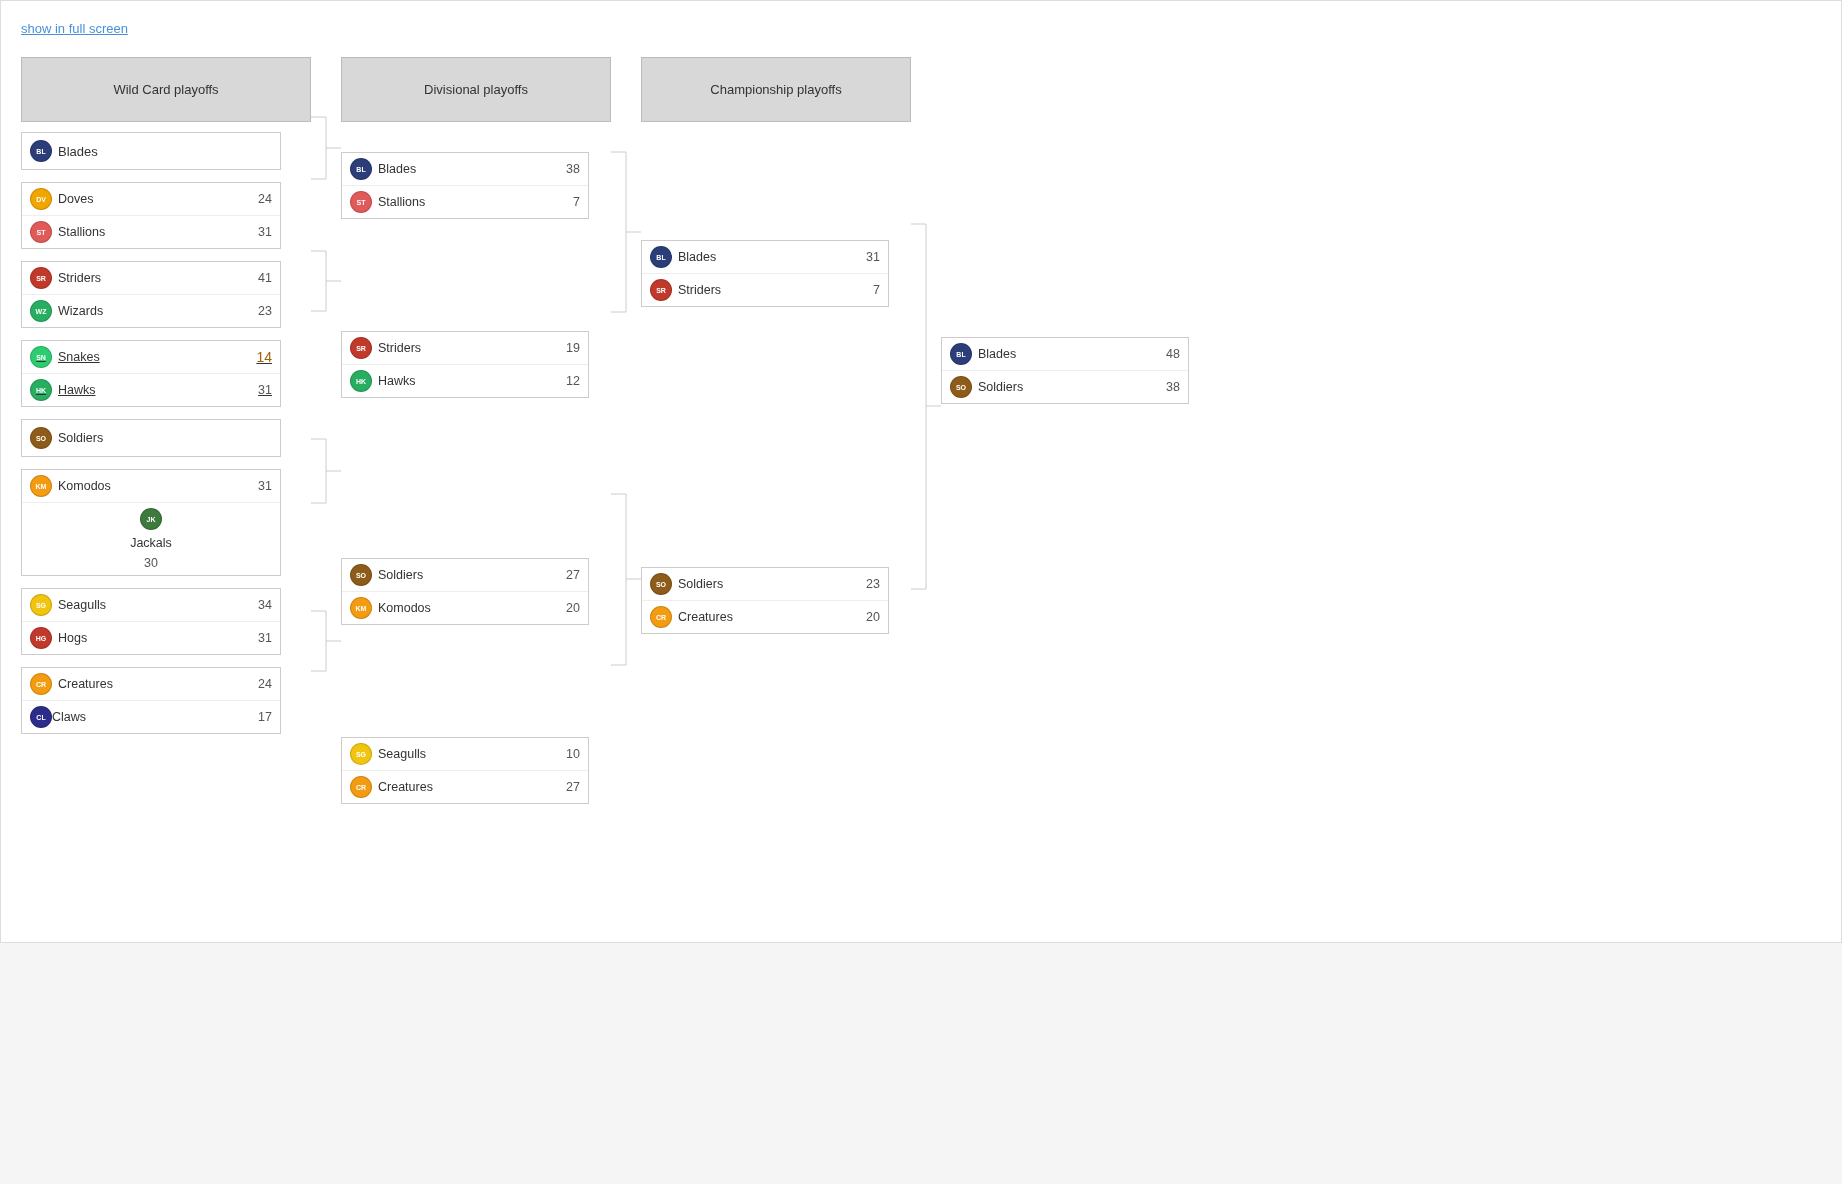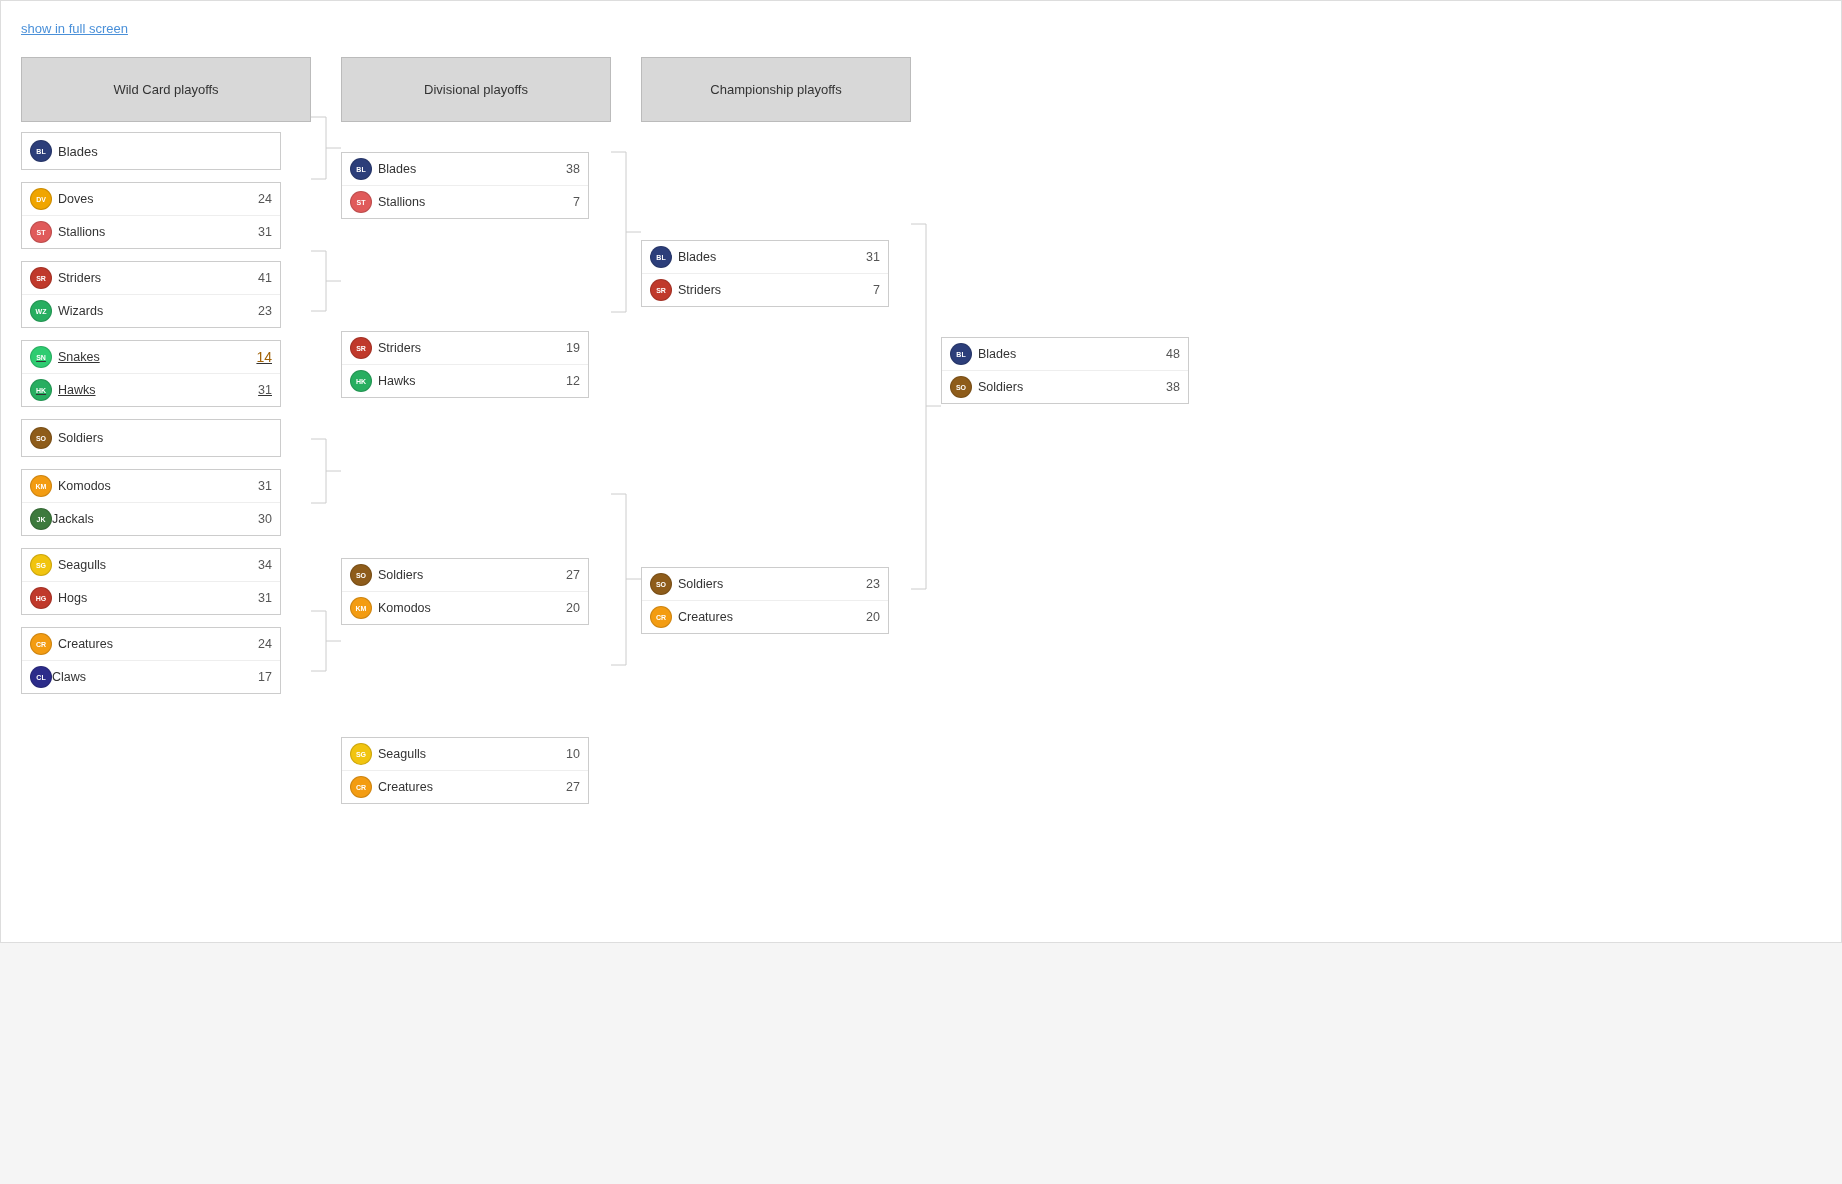--- a/index.html
+++ b/index.html
@@ -128,21 +128,21 @@
           </div>
         </div>
         <div style="height:12px;"></div>
 
         <div style="border:1px solid #ccc;background:#fff;width:260px;">
           <div style="display:flex;align-items:center;padding:5px 8px;gap:6px;border-bottom:1px solid #eee;min-height:32px;">
             <div class="ti" style="background:#f39c12;">KM</div>
             <span style="flex:1;font-size:12.5px;">Komodos</span>
             <span style="font-size:12.5px;color:#555;">31</span>
           </div>
-          <div style="display:flex;align-items:center;padding:5px 8px;min-height:32px;">
+          <div style="display:flex;align-items:center;padding:5px 8px;gap:6px;min-height:32px;flex-direction:column;">
             <div class="ti" style="background:#3d7a3d;">JK</div>
             <span style="flex:1;font-size:12.5px;">Jackals</span>
             <span style="font-size:12.5px;color:#555;">30</span>
           </div>
         </div>
         <div style="height:12px;"></div>
 
         <div style="border:1px solid #ccc;background:#fff;width:260px;">
           <div style="display:flex;align-items:center;padding:5px 8px;gap:6px;border-bottom:1px solid #eee;min-height:32px;">
             <div class="ti" style="background:#f1c40f;">SG</div>

